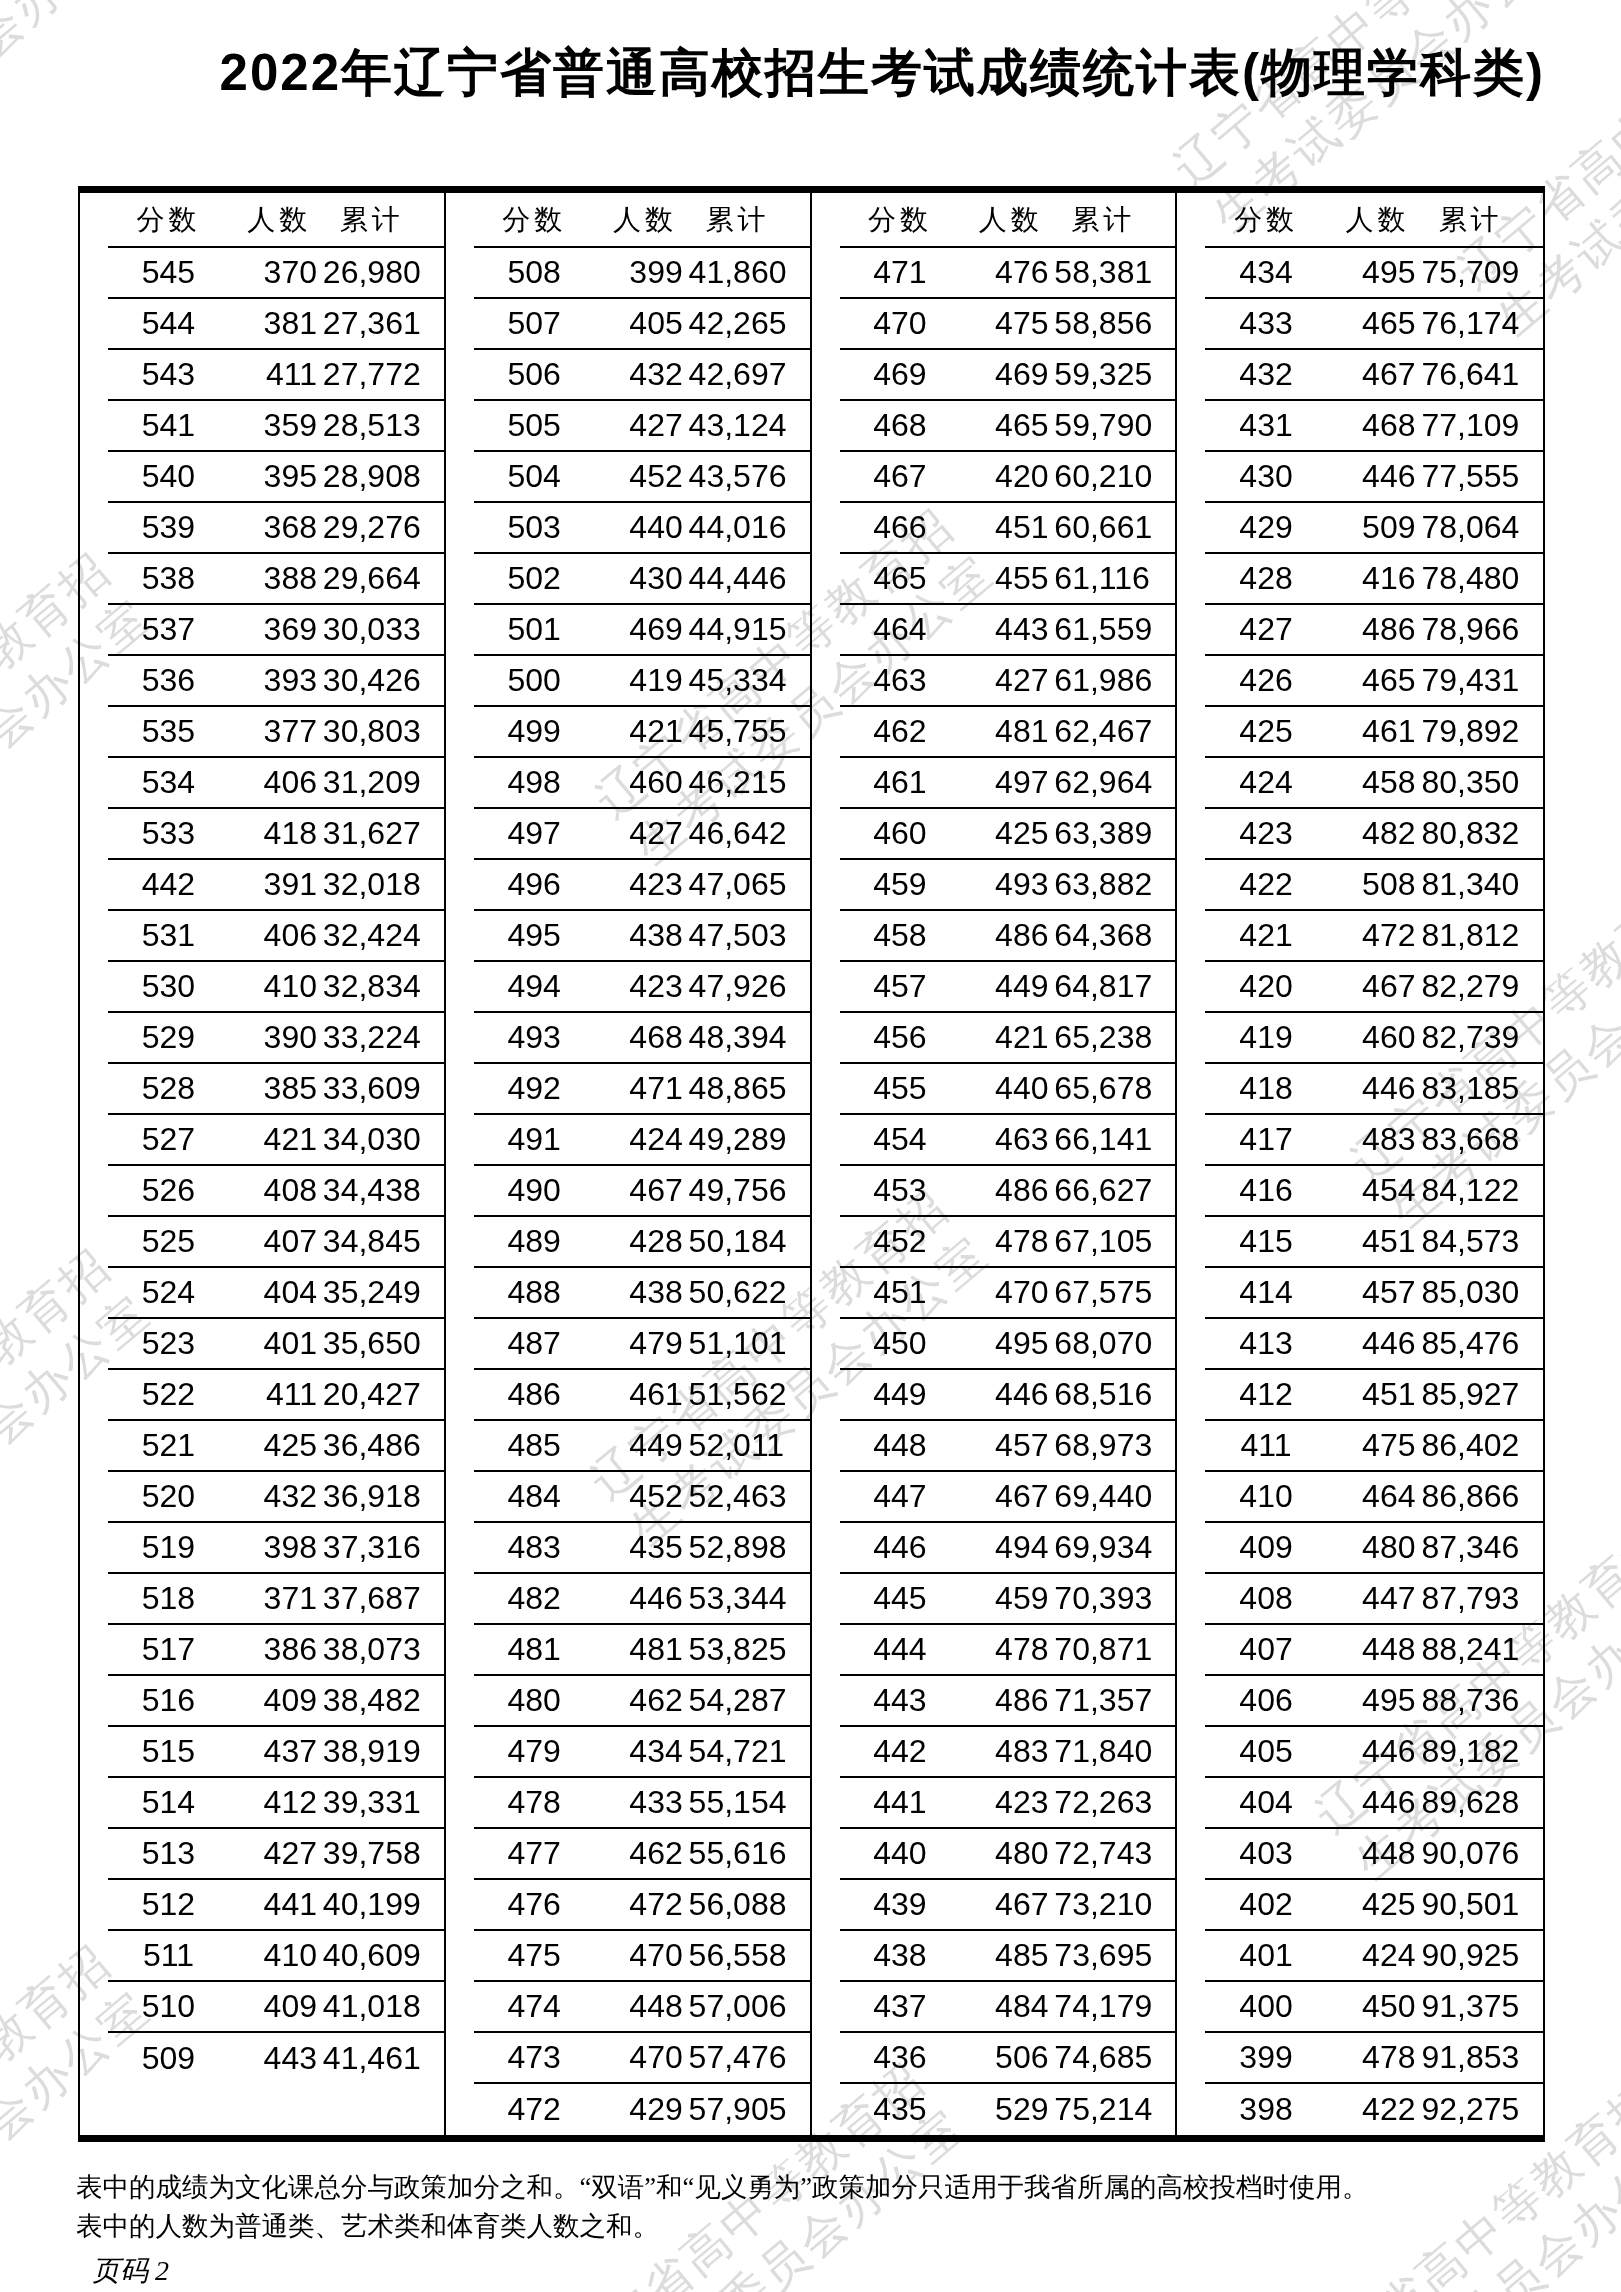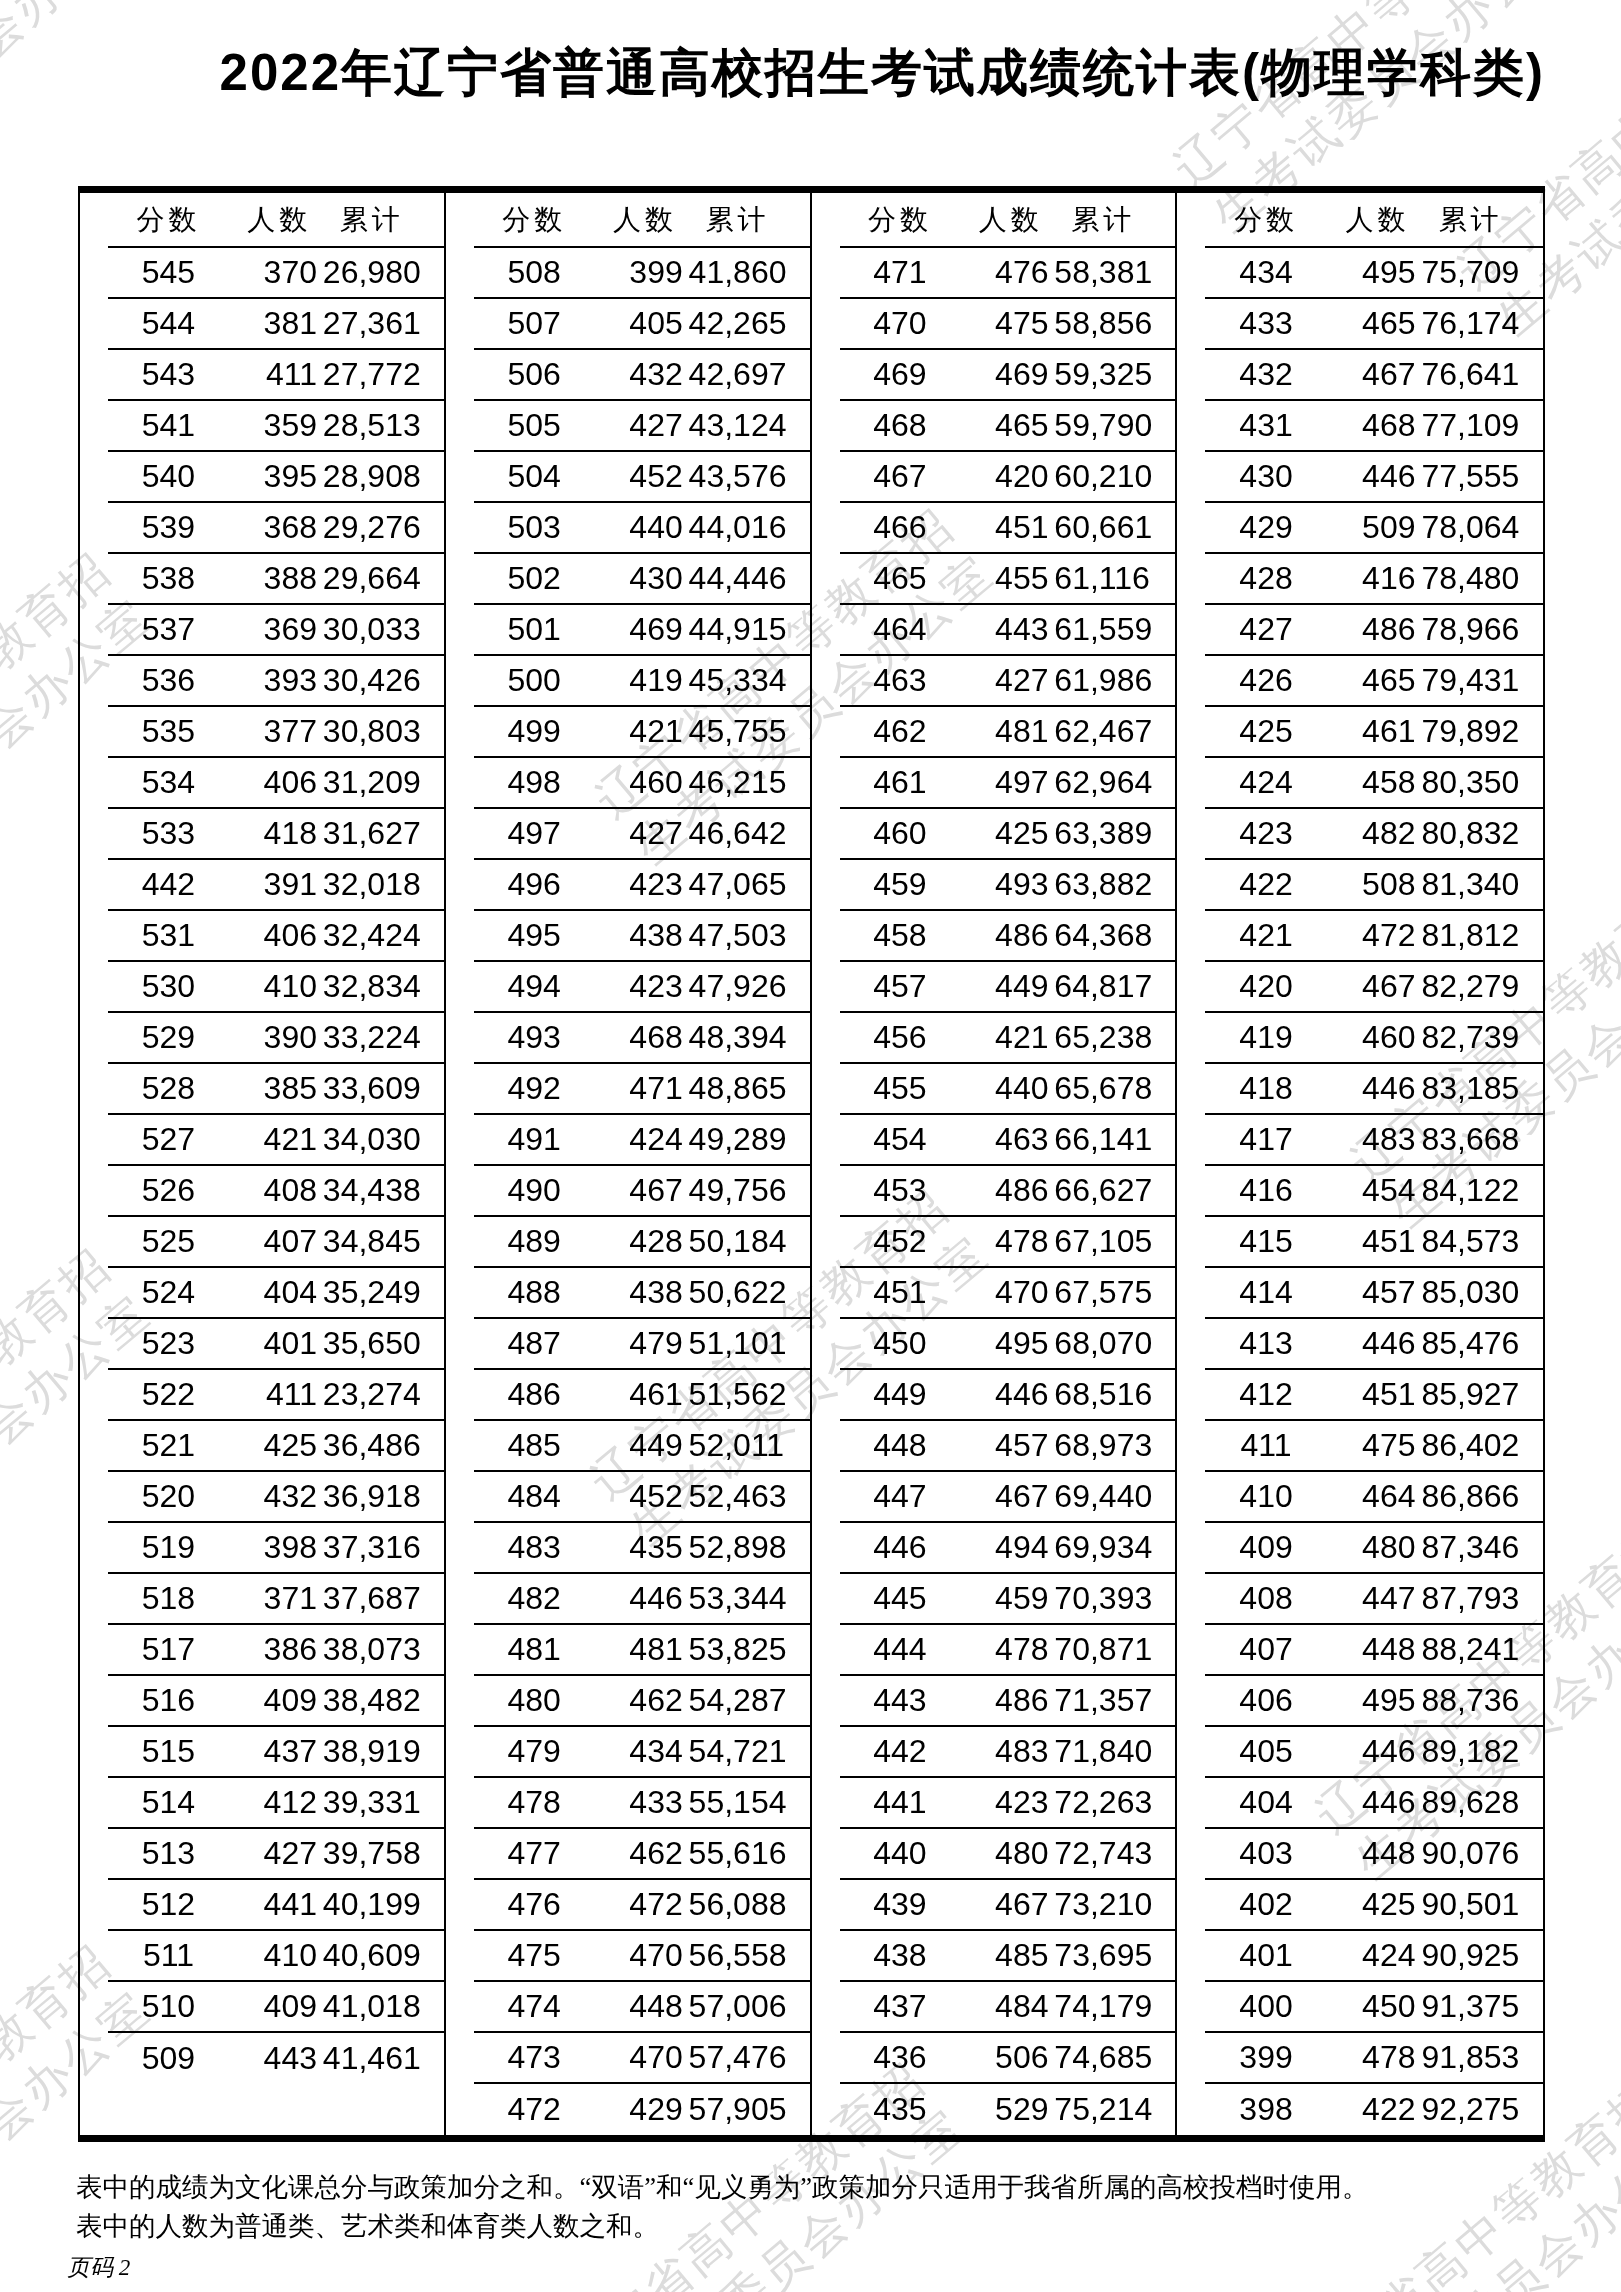--- a/index.html
+++ b/index.html
@@ -81,24 +81,24 @@
     position:absolute;
     z-index:2;
     left:76px;top:2168px;width:1470px;
     font-family:"Liberation Serif","DejaVu Serif",serif;
     font-size:26.5px;
     line-height:39px;
   }
   .page-label{
     position:absolute;
     z-index:2;
-    left:67px;top:2252px;
+    left:92px;top:2252px;
     font-family:"Liberation Serif","DejaVu Serif",serif;
     font-style:italic;
-    font-size:23px;
+    font-size:28px;
   }
 </style>
 </head>
 <body>
 
 <div id="wm-layer">
     <div class="wm" style="left: -59px; top: 39px; color: rgb(220, 220, 220);">
       <div>辽宁省高中等教育招</div>
       <div>生考试委员会办公室</div>
     </div>
@@ -263,21 +263,21 @@
         <span class="c-cum">35,249</span>
       </div>
       <div class="row">
         <span class="c-score">523</span>
         <span class="c-count">401</span>
         <span class="c-cum">35,650</span>
       </div>
       <div class="row">
         <span class="c-score">522</span>
         <span class="c-count">411</span>
-        <span class="c-cum">23,274</span>
+        <span class="c-cum">20,427</span>
       </div>
       <div class="row">
         <span class="c-score">521</span>
         <span class="c-count">425</span>
         <span class="c-cum">36,486</span>
       </div>
       <div class="row">
         <span class="c-score">520</span>
         <span class="c-count">432</span>
         <span class="c-cum">36,918</span>

